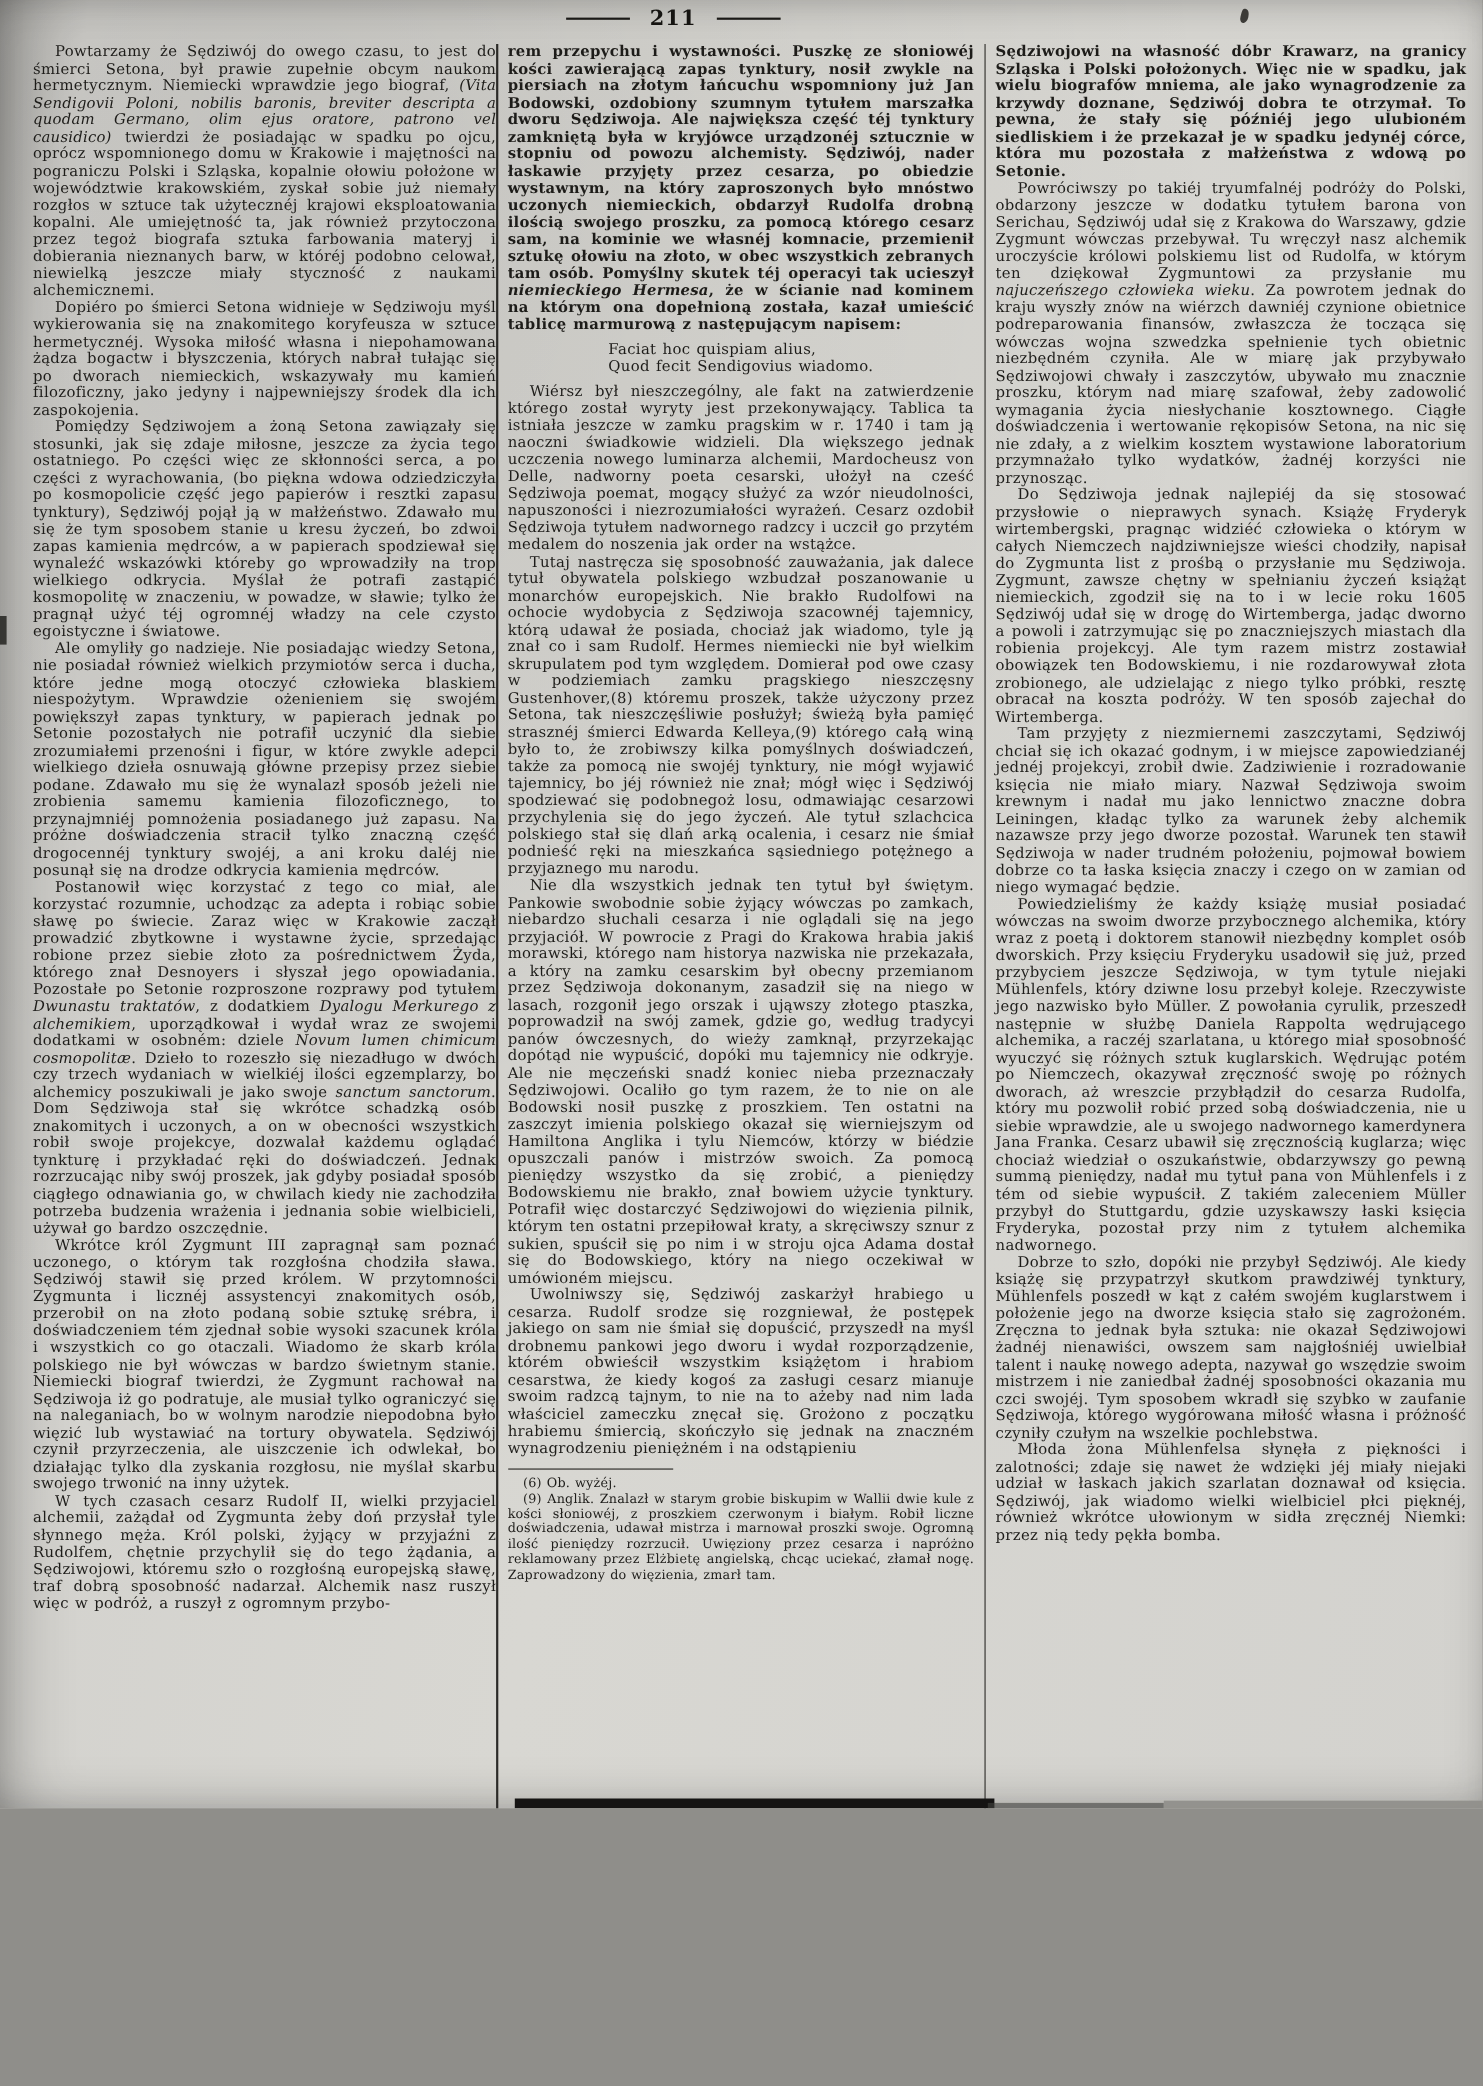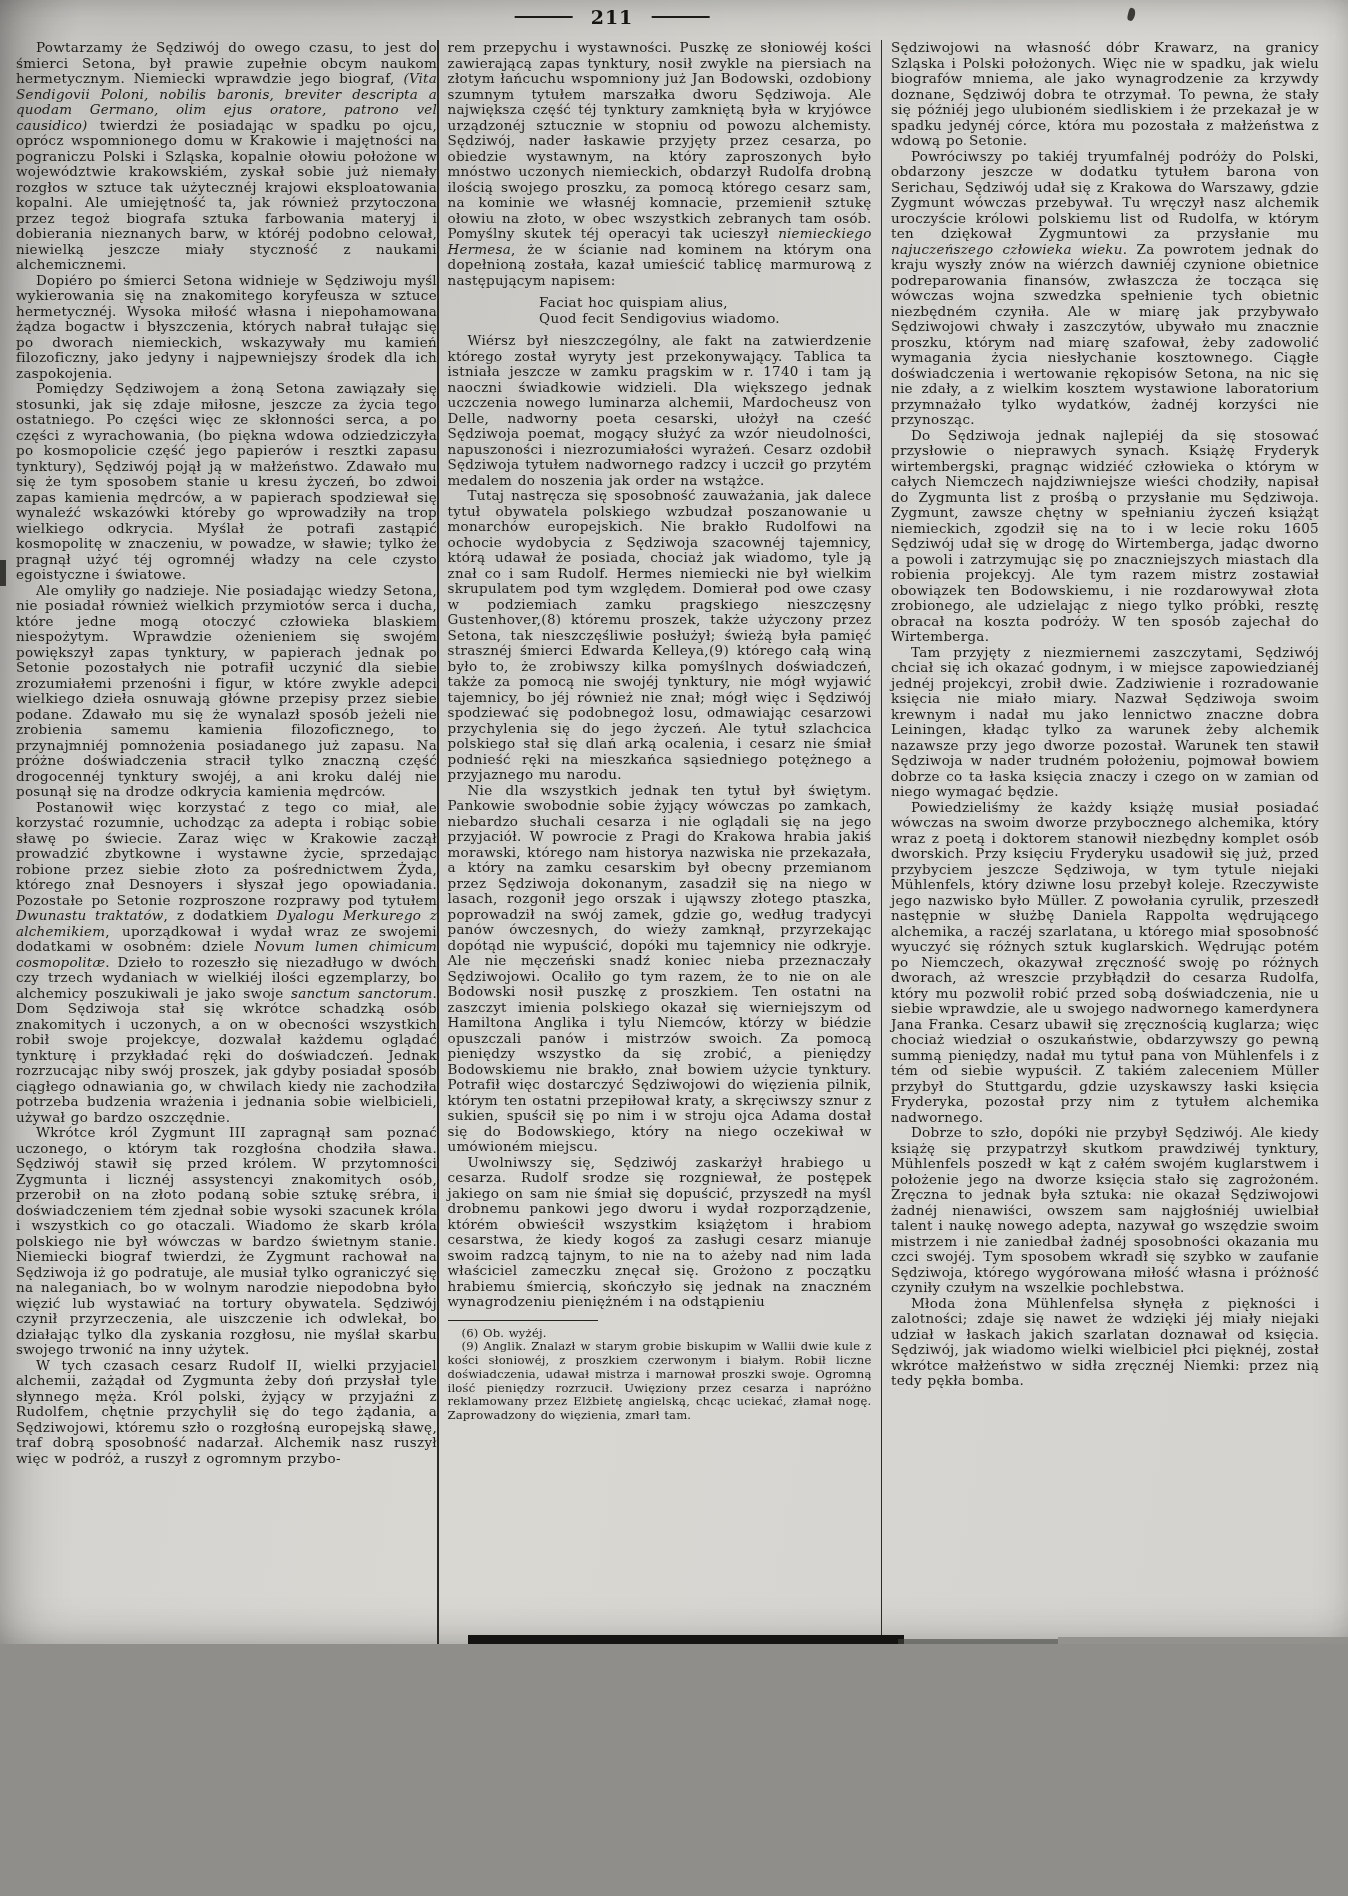--- a/index.html
+++ b/index.html
@@ -21,37 +21,37 @@
     position:absolute; top:6px; left:612px; transform:translateX(-50%);
     display:flex; align-items:center; gap:18px;
     font-size:19px; font-weight:bold; letter-spacing:1px; color:#151411;
   }
   .hrule { display:inline-block; width:58px; height:0; border-top:2.5px solid #1b1a17; }
   .ink-speck { position:absolute; top:8px; left:1128px; width:7px; height:13px;
     background:#23221f; border-radius:40% 60% 55% 45%; transform:rotate(14deg); opacity:.85; }
   .ink-speck2 { position:absolute; top:560px; left:0; width:6px; height:26px; background:#1c1b18; opacity:.8; }
 
   .columns {
-    position:absolute; top:40px; left:16px;
+    position:absolute; top:40px; left:30px;
     display:flex; align-items:flex-start;
   }
   .col {
     font-size:13.5px; line-height:15.5px; text-align:justify;
     letter-spacing:0.3px; word-spacing:1px;
     text-rendering:optimizeLegibility;
   }
   .col-1 { width:421px; }
   .col-2 { width:424px; padding:0 9px; }
   .col-3 { width:428px; padding-left:9px; }
   .vrule { width:1.5px; background:#2b2a27; flex:none; }
   .vrule-1 { height:1610px; }
   .vrule-2 { height:1850px; }
 
   .para { margin:0; text-indent:20px; }
-  .para.noindent { text-indent:0; }
+  .para.noindent { text-indent:0;font-weight:bold; }
   .para i { letter-spacing:0.2px; }
 
   .verse { display:table; margin:7px auto 7px auto; text-align:left; text-indent:0; }
   .verse div { white-space:nowrap; }
 
   .fn-rule { width:150px; border:none; border-top:1.5px solid #23221f; margin:10px 0 6px 0; }
   .fn { margin:0; font-size:11.6px; line-height:13.8px; text-indent:14px;
         letter-spacing:0.2px; word-spacing:0.6px; }
 
   .scan-strip-1 { position:absolute; left:468px; bottom:0; width:436px; height:9px; background:#151413; }
@@ -96,20 +96,20 @@
         <p class="fn"><span>(9) Anglik. Znalazł w starym grobie biskupim w Wallii dwie kule z kości słoniowéj, z proszkiem czerwonym i białym. Robił liczne doświadczenia, udawał mistrza i marnował proszki swoje. Ogromną ilość pieniędzy rozrzucił. Uwięziony przez cesarza i napróżno reklamowany przez Elżbietę angielską, chcąc uciekać, złamał nogę. Zaprowadzony do więzienia, zmarł tam.</span></p>
       </div>
     <div class="vrule vrule-2"></div>
     <div class="col col-3">
         <p class="para noindent"><span>Sędziwojowi na własność dóbr Krawarz, na granicy Szląska i Polski położonych. Więc nie w spadku, jak wielu biografów mniema, ale jako wynagrodzenie za krzywdy doznane, Sędziwój dobra te otrzymał. To pewna, że stały się późniéj jego ulubioném siedliskiem i że przekazał je w spadku jedynéj córce, która mu pozostała z małżeństwa z wdową po Setonie.</span></p>
         <p class="para"><span>Powróciwszy po takiéj tryumfalnéj podróży do Polski, obdarzony jeszcze w dodatku tytułem barona von Serichau, Sędziwój udał się z Krakowa do Warszawy, gdzie Zygmunt wówczas przebywał. Tu wręczył nasz alchemik uroczyście królowi polskiemu list od Rudolfa, w którym ten dziękował Zygmuntowi za przysłanie mu </span><i>najuczeńszego człowieka wieku</i><span>. Za powrotem jednak do kraju wyszły znów na wiérzch dawniéj czynione obietnice podreparowania finansów, zwłaszcza że tocząca się wówczas wojna szwedzka spełnienie tych obietnic niezbędném czyniła. Ale w miarę jak przybywało Sędziwojowi chwały i zaszczytów, ubywało mu znacznie proszku, którym nad miarę szafował, żeby zadowolić wymagania życia niesłychanie kosztownego. Ciągłe doświadczenia i wertowanie rękopisów Setona, na nic się nie zdały, a z wielkim kosztem wystawione laboratorium przymnażało tylko wydatków, żadnéj korzyści nie przynosząc.</span></p>
         <p class="para"><span>Do Sędziwoja jednak najlepiéj da się stosować przysłowie o nieprawych synach. Książę Fryderyk wirtembergski, pragnąc widziéć człowieka o którym w całych Niemczech najdziwniejsze wieści chodziły, napisał do Zygmunta list z prośbą o przysłanie mu Sędziwoja. Zygmunt, zawsze chętny w spełnianiu życzeń książąt niemieckich, zgodził się na to i w lecie roku 1605 Sędziwój udał się w drogę do Wirtemberga, jadąc dworno a powoli i zatrzymując się po znaczniejszych miastach dla robienia projekcyj. Ale tym razem mistrz zostawiał obowiązek ten Bodowskiemu, i nie rozdarowywał złota zrobionego, ale udzielając z niego tylko próbki, resztę obracał na koszta podróży. W ten sposób zajechał do Wirtemberga.</span></p>
         <p class="para"><span>Tam przyjęty z niezmiernemi zaszczytami, Sędziwój chciał się ich okazać godnym, i w miejsce zapowiedzianéj jednéj projekcyi, zrobił dwie. Zadziwienie i rozradowanie księcia nie miało miary. Nazwał Sędziwoja swoim krewnym i nadał mu jako lennictwo znaczne dobra Leiningen, kładąc tylko za warunek żeby alchemik nazawsze przy jego dworze pozostał. Warunek ten stawił Sędziwoja w nader trudném położeniu, pojmował bowiem dobrze co ta łaska księcia znaczy i czego on w zamian od niego wymagać będzie.</span></p>
         <p class="para"><span>Powiedzieliśmy że każdy książę musiał posiadać wówczas na swoim dworze przybocznego alchemika, który wraz z poetą i doktorem stanowił niezbędny komplet osób dworskich. Przy księciu Fryderyku usadowił się już, przed przybyciem jeszcze Sędziwoja, w tym tytule niejaki Mühlenfels, który dziwne losu przebył koleje. Rzeczywiste jego nazwisko było Müller. Z powołania cyrulik, przeszedł następnie w służbę Daniela Rappolta wędrującego alchemika, a raczéj szarlatana, u którego miał sposobność wyuczyć się różnych sztuk kuglarskich. Wędrując potém po Niemczech, okazywał zręczność swoję po różnych dworach, aż wreszcie przybłądził do cesarza Rudolfa, który mu pozwolił robić przed sobą doświadczenia, nie u siebie wprawdzie, ale u swojego nadwornego kamerdynera Jana Franka. Cesarz ubawił się zręcznością kuglarza; więc chociaż wiedział o oszukaństwie, obdarzywszy go pewną summą pieniędzy, nadał mu tytuł pana von Mühlenfels i z tém od siebie wypuścił. Z takiém zaleceniem Müller przybył do Stuttgardu, gdzie uzyskawszy łaski księcia Fryderyka, pozostał przy nim z tytułem alchemika nadwornego.</span></p>
         <p class="para"><span>Dobrze to szło, dopóki nie przybył Sędziwój. Ale kiedy książę się przypatrzył skutkom prawdziwéj tynktury, Mühlenfels poszedł w kąt z całém swojém kuglarstwem i położenie jego na dworze księcia stało się zagrożoném. Zręczna to jednak była sztuka: nie okazał Sędziwojowi żadnéj nienawiści, owszem sam najgłośniéj uwielbiał talent i naukę nowego adepta, nazywał go wszędzie swoim mistrzem i nie zaniedbał żadnéj sposobności okazania mu czci swojéj. Tym sposobem wkradł się szybko w zaufanie Sędziwoja, którego wygórowana miłość własna i próżność czyniły czułym na wszelkie pochlebstwa.</span></p>
-        <p class="para"><span>Młoda żona Mühlenfelsa słynęła z piękności i zalotności; zdaje się nawet że wdzięki jéj miały niejaki udział w łaskach jakich szarlatan doznawał od księcia. Sędziwój, jak wiadomo wielki wielbiciel płci pięknéj, został wkrótce małżeństwo w sidła zręcznéj Niemki: przez nią tedy pękła bomba.</span></p>
+        <p class="para"><span>Młoda żona Mühlenfelsa słynęła z piękności i zalotności; zdaje się nawet że wdzięki jéj miały niejaki udział w łaskach jakich szarlatan doznawał od księcia. Sędziwój, jak wiadomo wielki wielbiciel płci pięknéj, również wkrótce ułowionym w sidła zręcznéj Niemki: przez nią tedy pękła bomba.</span></p>
       </div>
   </div>
 
   <div class="scan-strip-1"></div>
   <div class="scan-strip-3"></div>
   <div class="scan-strip-2"></div>
 </div>
 
 </body></html>

